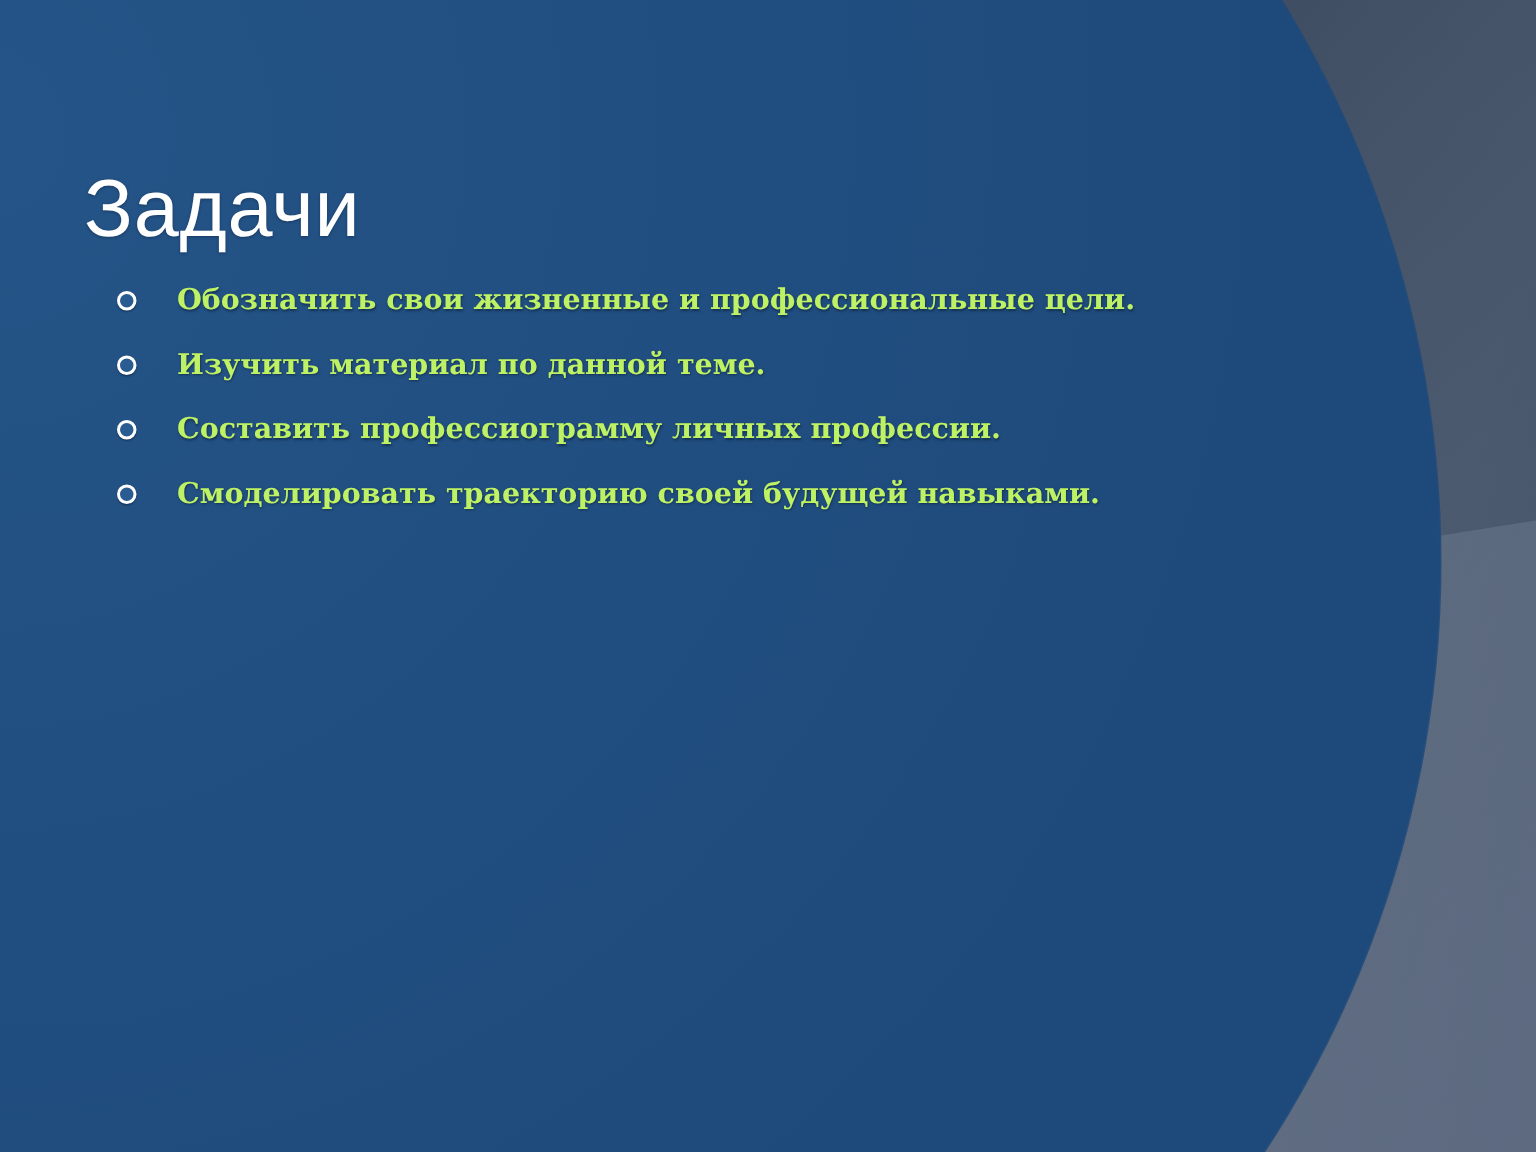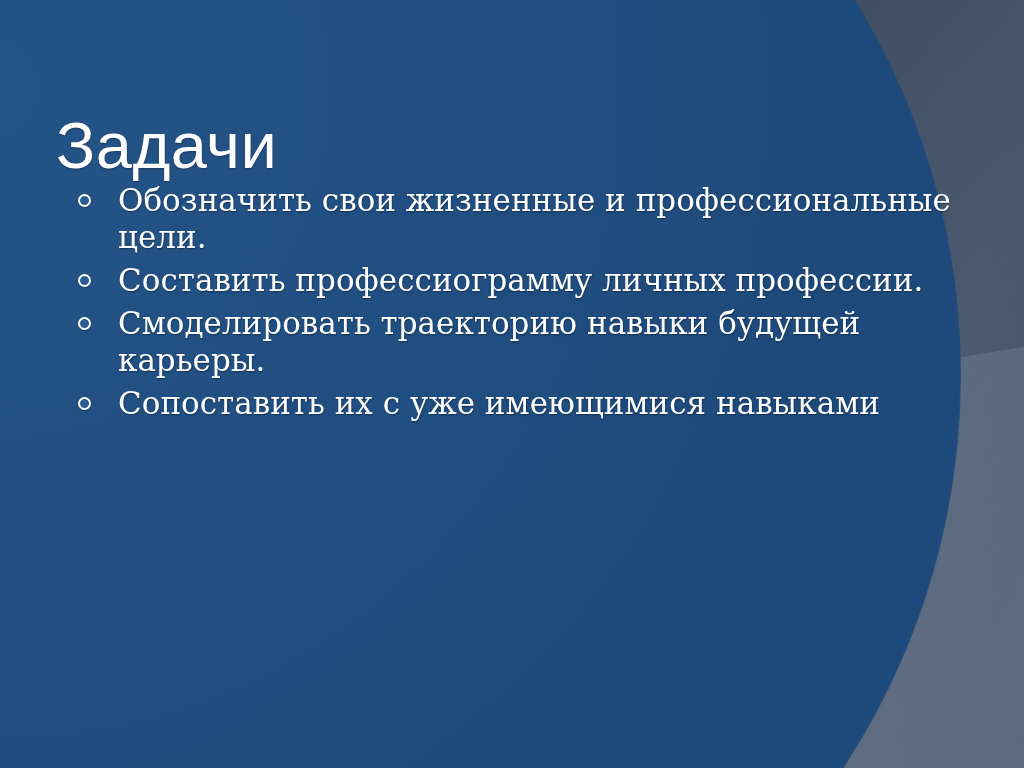--- a/index.html
+++ b/index.html
@@ -69,21 +69,21 @@
   #content {
     position: absolute;
     left: 0; top: 0;
     width: 1024px; height: 768px;
   }
 
   .slide-title {
     position: absolute;
     left: 56px;
     top: 62px;
-    font-size: 65px;
+    font-size: 54px;
     font-weight: 300;
     letter-spacing: 0.5px;
     color: #ffffff;
     line-height: 1.1;
     white-space: nowrap;
     text-shadow: 0 1px 2px rgba(10,28,50,0.45);
     margin-top: 48px;
   }
 
   .bullet-list {
@@ -94,24 +94,24 @@
     list-style: none;
     margin: 0;
     padding: 0;
   }
 
   .bullet-item {
     position: relative;
     padding-left: 46px;
     margin-bottom: 6px;
     font-family: "DejaVu Serif", "Liberation Serif", serif;
-    font-weight: normal;
-    font-size: 31px;
+    font-weight: bold;
+    font-size: 19px;
     line-height: 37px;
-    color: #ffffff;
+    color: #bef264;
     text-shadow: 0.5px 1px 1.5px rgba(9,26,46,0.55);
   }
 
   .bullet-marker {
     position: absolute;
     left: 6px;
     top: 12px;
     width: 9px;
     height: 9px;
     border-radius: 50%;
@@ -142,33 +142,33 @@
 
     <h1 class="slide-title">Задачи</h1>
 
     <ul class="bullet-list">
 
       <li class="bullet-item">
         <span class="bullet-marker"></span>
         <span class="bullet-text">Обозначить свои жизненные и профессиональные цели.</span>
       </li>
 
+      <li class="bullet-item">
+        <span class="bullet-marker"></span>
+        <span class="bullet-text">Изучить материал по данной теме.</span>
+      </li>
 
 
       <li class="bullet-item">
         <span class="bullet-marker"></span>
         <span class="bullet-text">Составить профессиограмму личных профессии.</span>
       </li>
 
       <li class="bullet-item">
         <span class="bullet-marker"></span>
-        <span class="bullet-text">Смоделировать траекторию навыки будущей карьеры.</span>
+        <span class="bullet-text">Смоделировать траекторию своей будущей навыками.</span>
       </li>
 
 
-      <li class="bullet-item">
-        <span class="bullet-marker"></span>
-        <span class="bullet-text">Сопоставить их с уже имеющимися навыками</span>
-      </li>
 
     </ul>
   </div>
 </div>
 
 </body></html>

